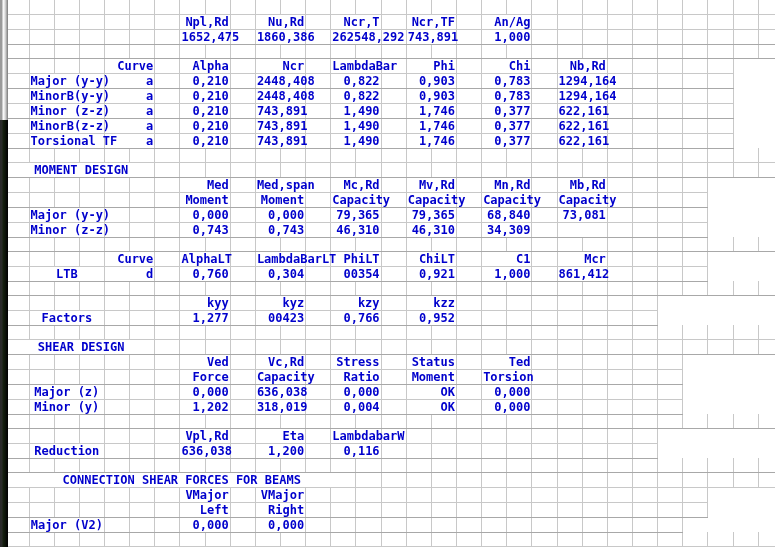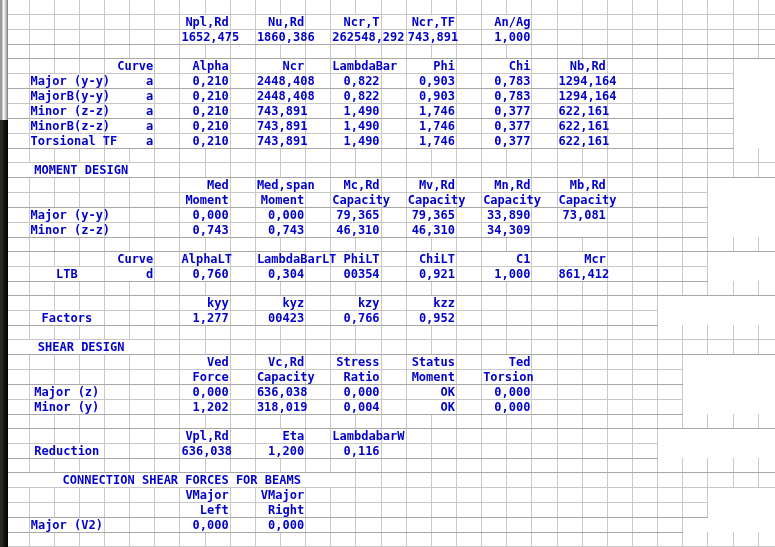--- a/index.html
+++ b/index.html
@@ -281,21 +281,21 @@
         <td class="num" colspan="2">1294,164</td>
         <td></td>
         <td></td>
         <td></td>
         <td></td>
         <td></td>
       </tr>
 
       <tr>
         <td></td>
-        <td class="lbl" colspan="3">MajorB(y-y)</td>
+        <td class="lbl" colspan="3">MinorB(y-y)</td>
         <td class="num" colspan="2">a</td>
         <td></td>
         <td class="num" colspan="2">0,210</td>
         <td></td>
         <td class="num" colspan="2">2448,408</td>
         <td></td>
         <td class="num" colspan="2">0,822</td>
         <td></td>
         <td class="num" colspan="2">0,903</td>
         <td></td>
@@ -498,21 +498,21 @@
         <td></td>
         <td></td>
         <td class="num" colspan="2">0,000</td>
         <td></td>
         <td class="num" colspan="2">0,000</td>
         <td></td>
         <td class="num" colspan="2">79,365</td>
         <td></td>
         <td class="num" colspan="2">79,365</td>
         <td></td>
-        <td class="num" colspan="2">33,890</td>
+        <td class="num" colspan="2">68,840</td>
         <td></td>
         <td class="num" colspan="2">73,081</td>
         <td></td>
         <td></td>
         <td></td>
         <td></td>
       </tr>
 
       <tr class="sep">
         <td></td>

